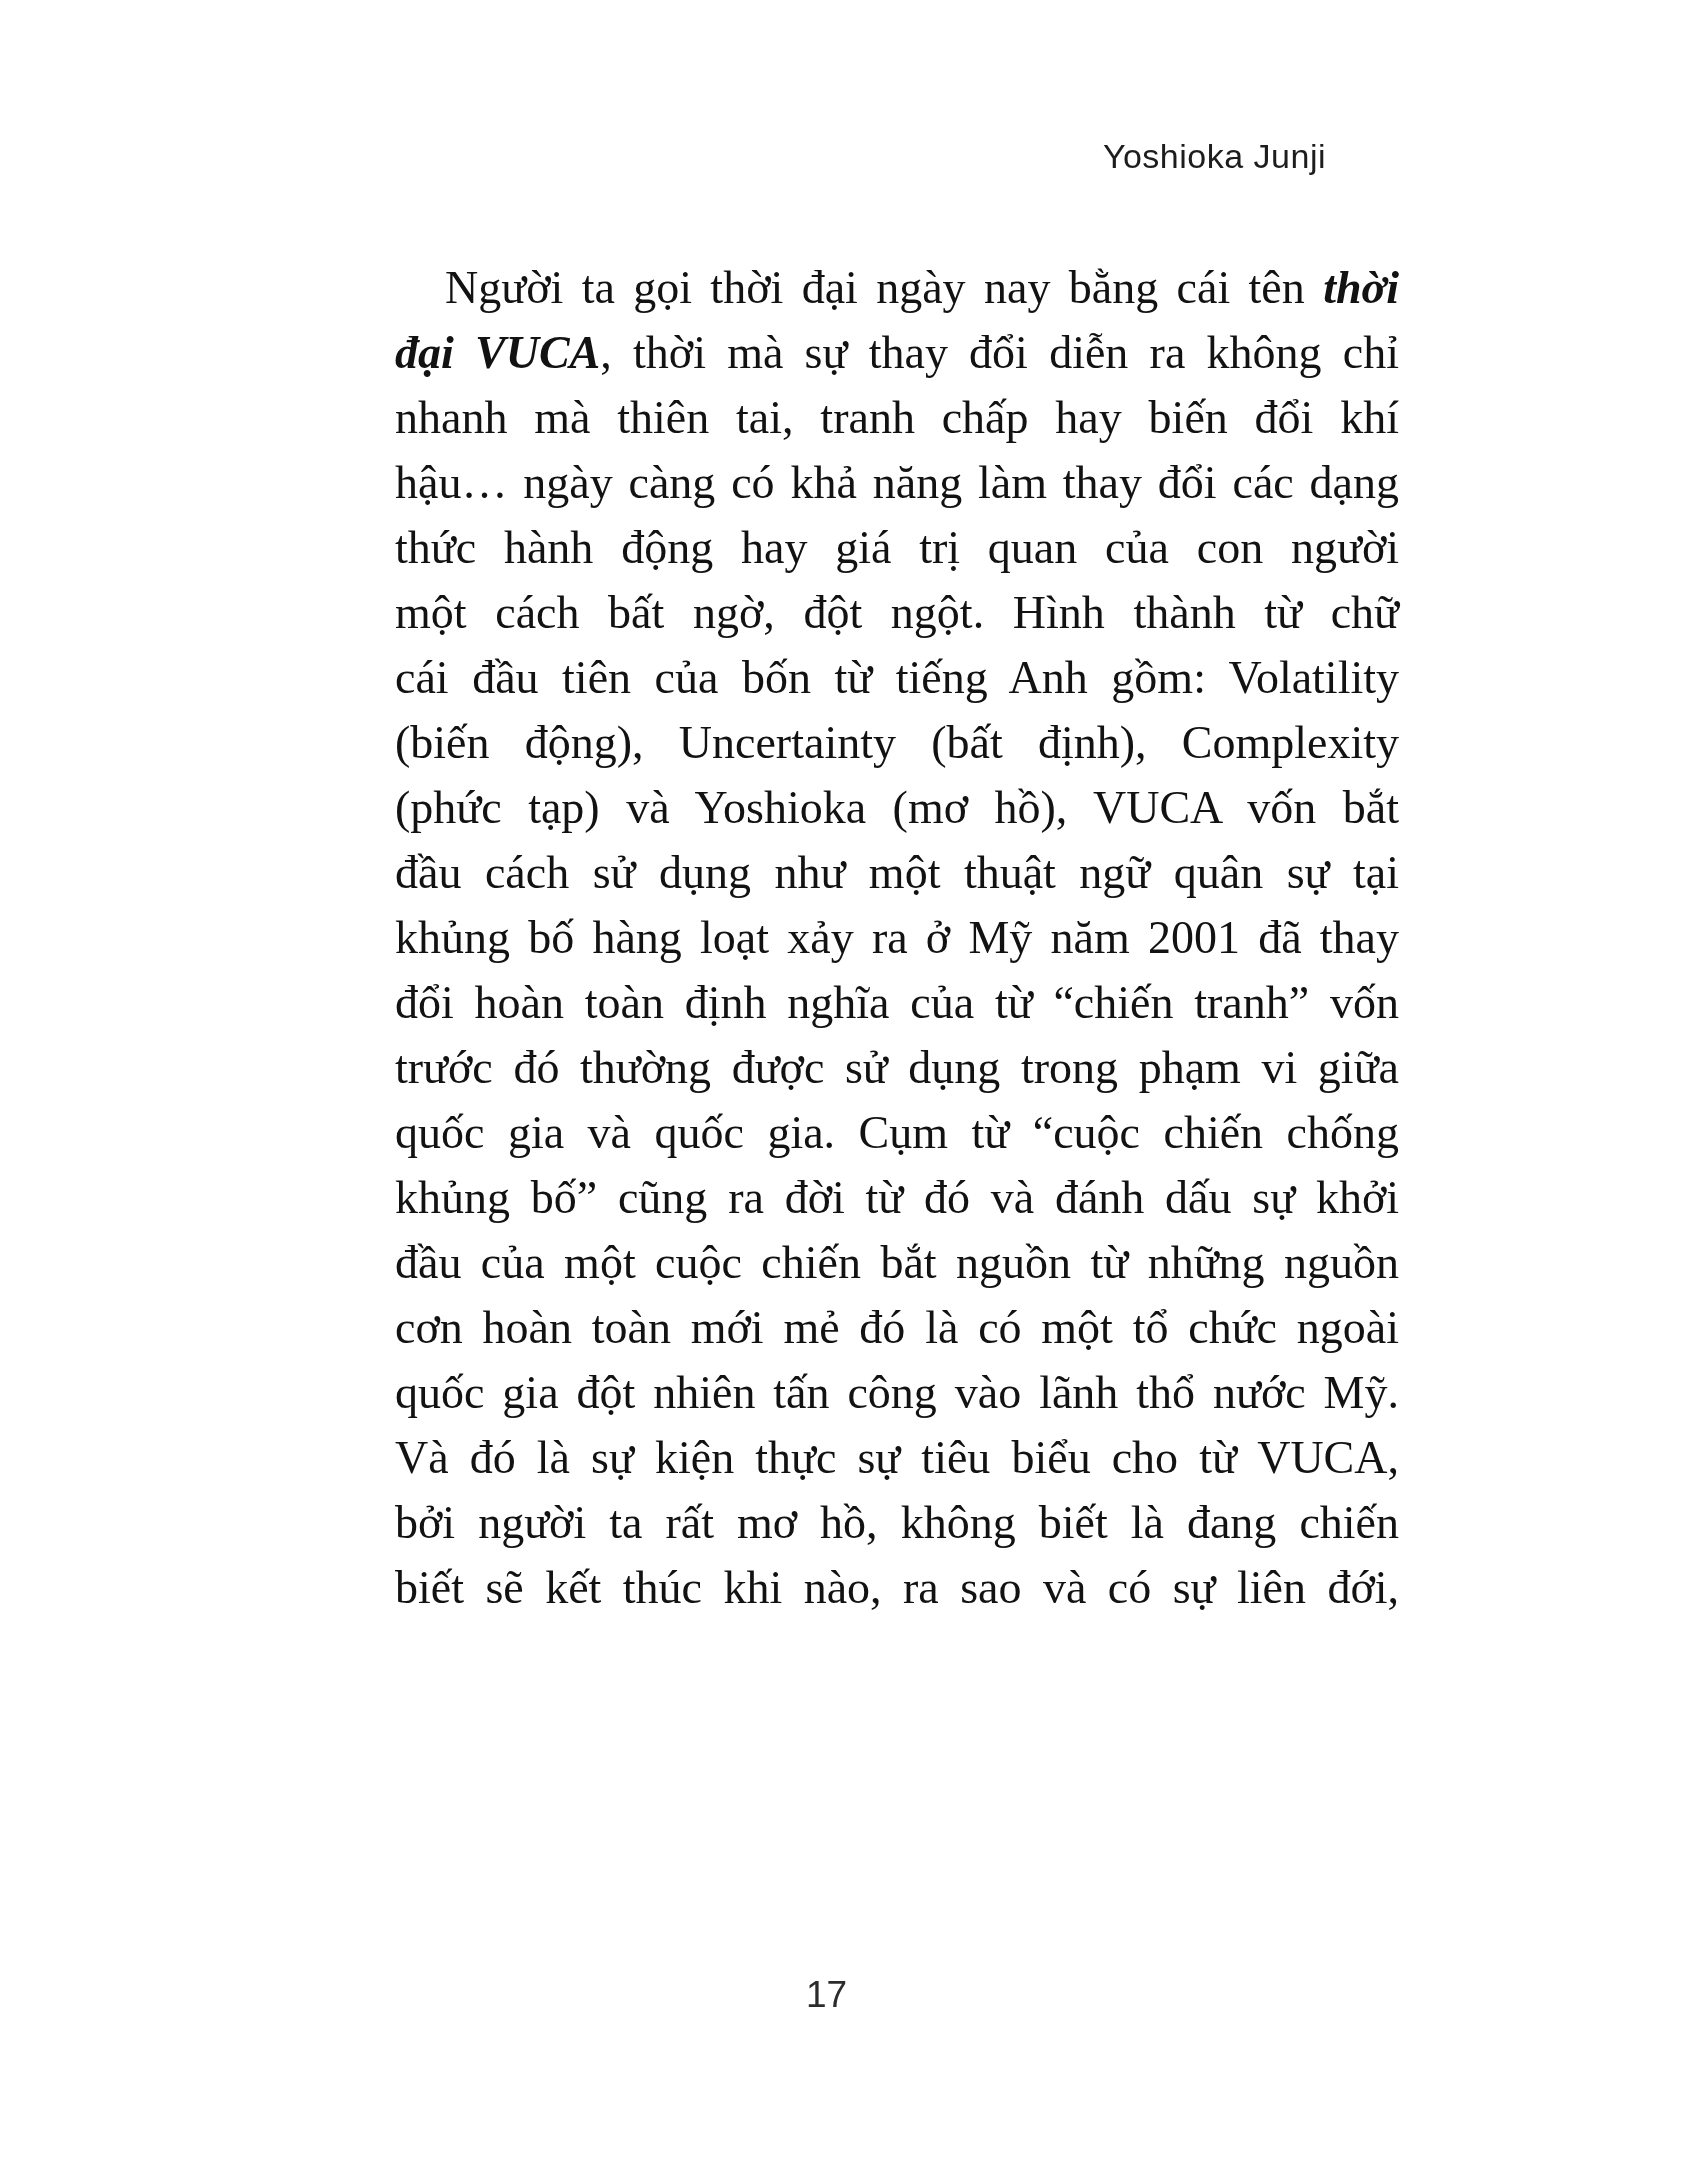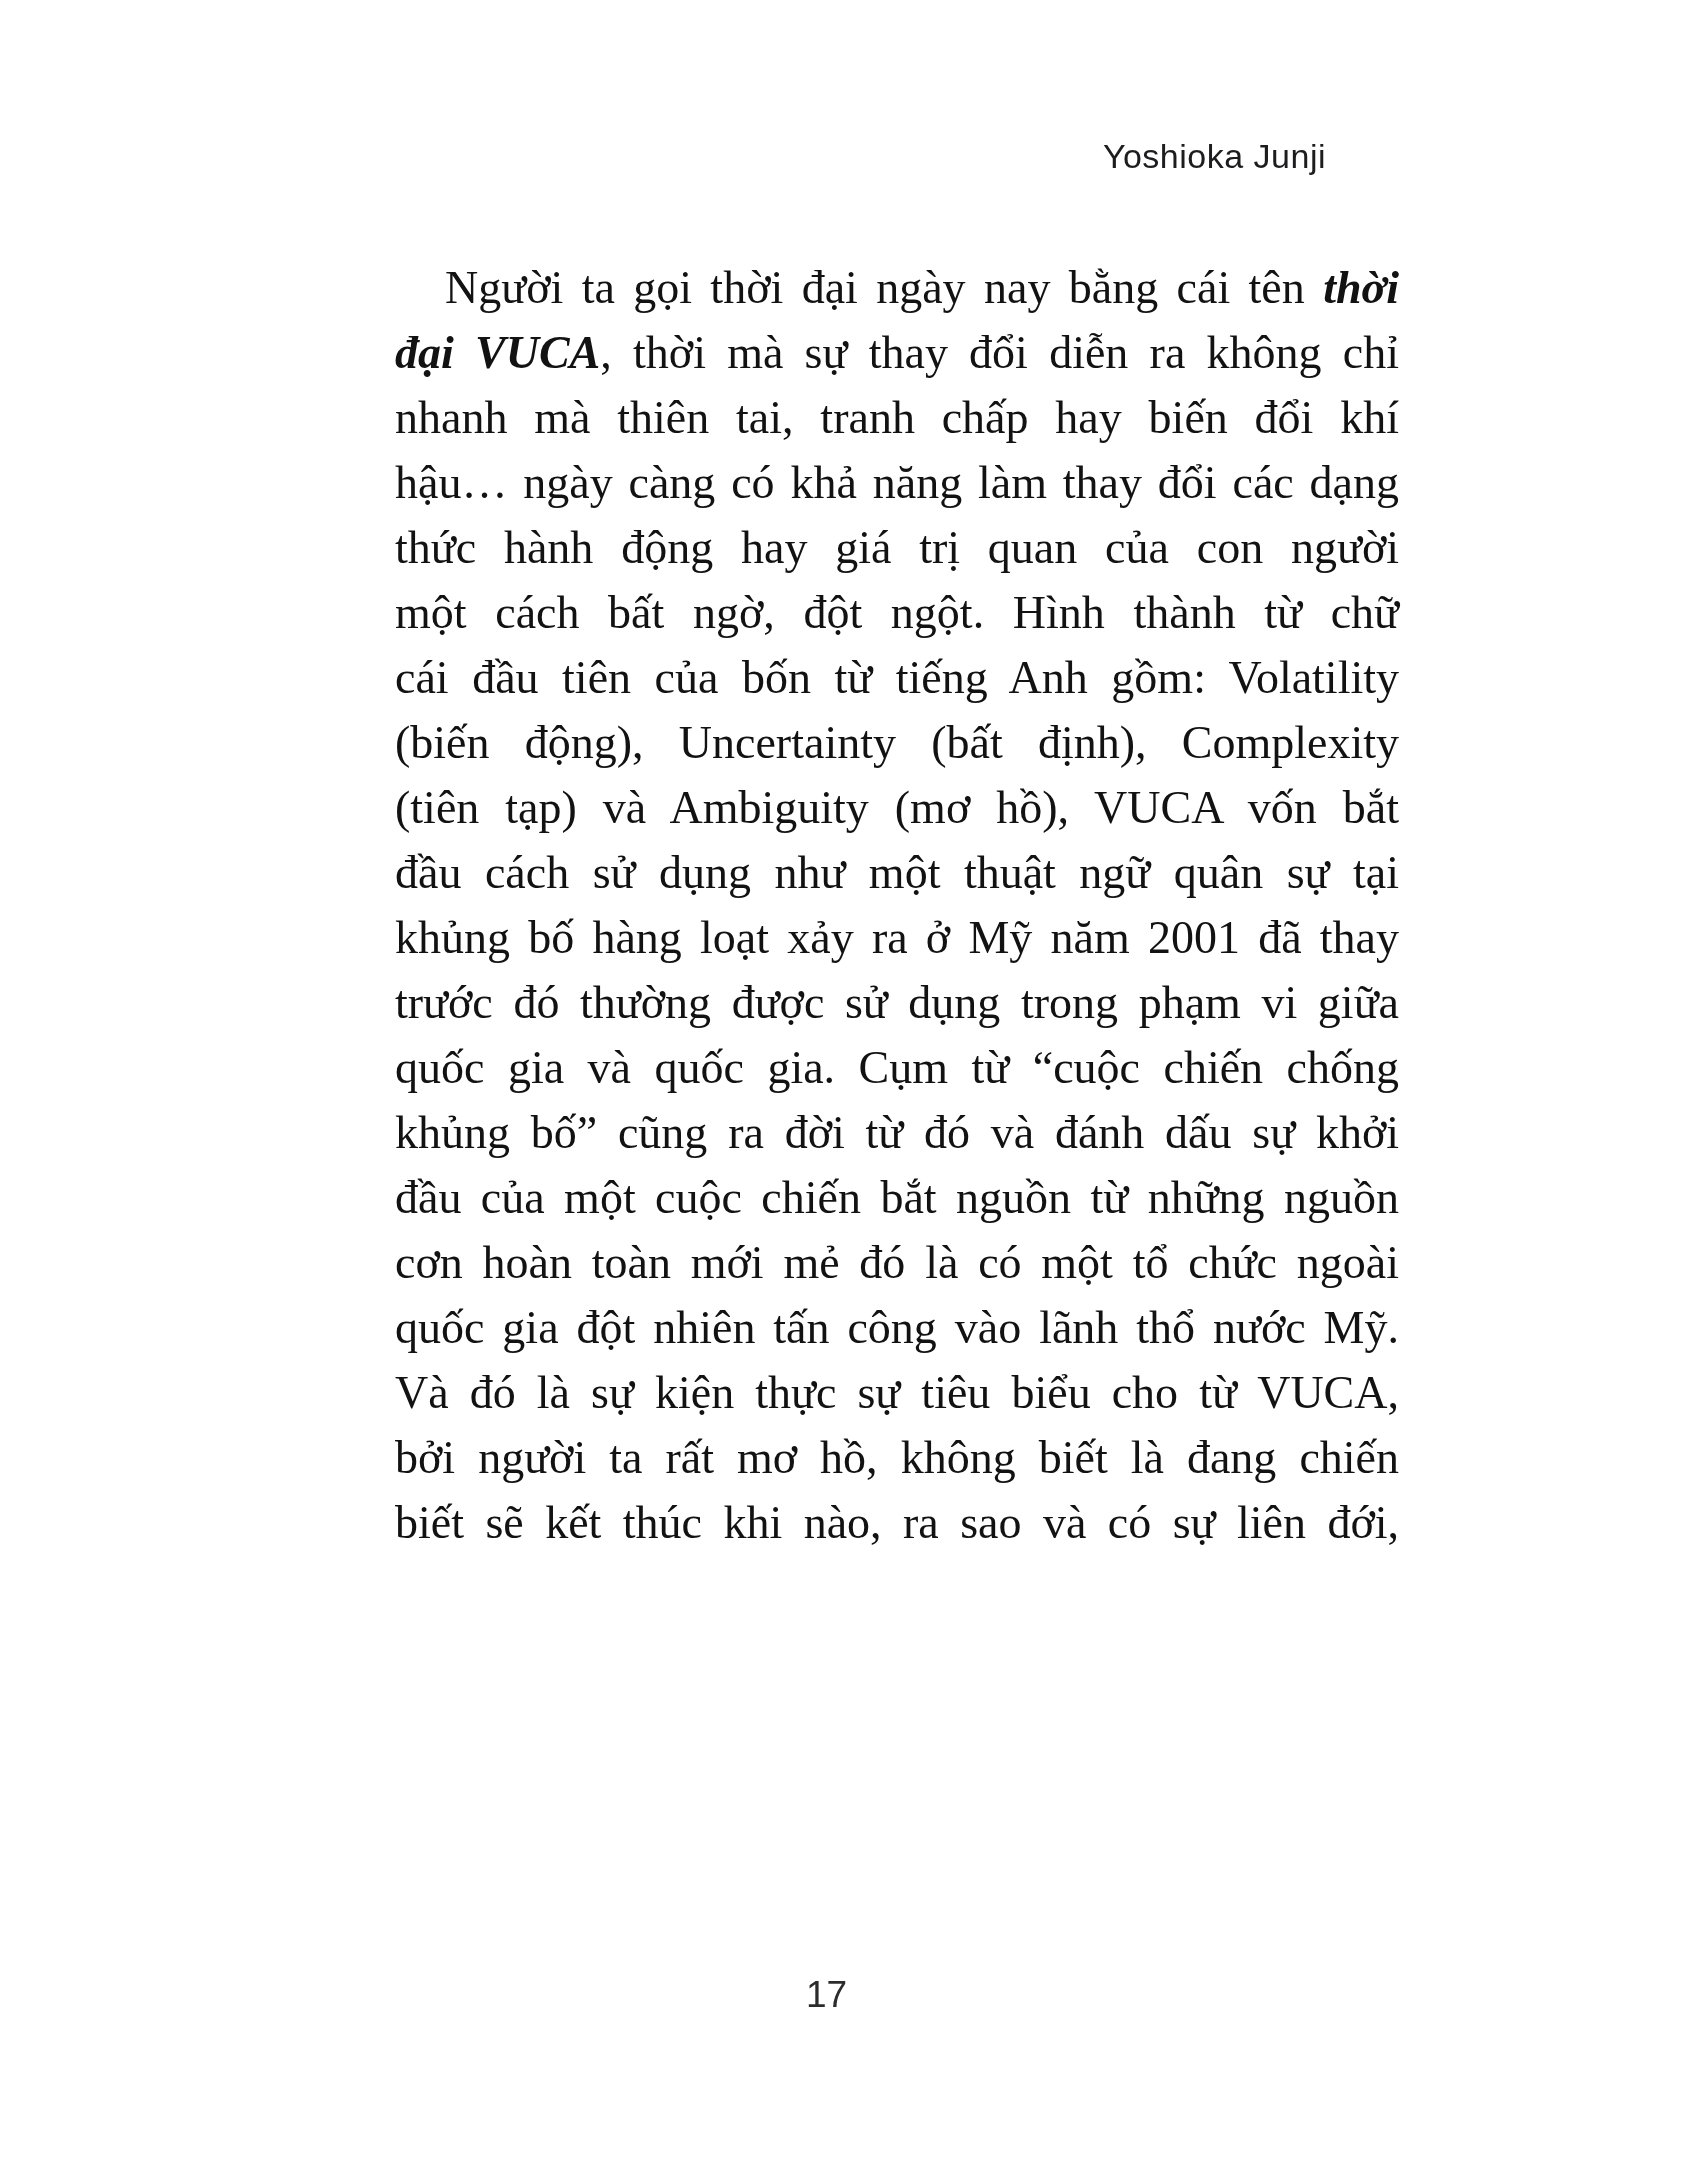--- a/index.html
+++ b/index.html
@@ -67,23 +67,24 @@
 
   <div class="paragraph">
       <div class="line indent"><span>Người ta gọi thời đại ngày nay bằng cái tên </span><span class="em">thời</span></div>
       <div class="line"><span class="em">đại VUCA</span><span>, thời mà sự thay đổi diễn ra không chỉ</span></div>
       <div class="line"><span>nhanh mà thiên tai, tranh chấp hay biến đổi khí</span></div>
       <div class="line"><span>hậu… ngày càng có khả năng làm thay đổi các dạng</span></div>
       <div class="line"><span>thức hành động hay giá trị quan của con người</span></div>
       <div class="line"><span>một cách bất ngờ, đột ngột. Hình thành từ chữ</span></div>
       <div class="line"><span>cái đầu tiên của bốn từ tiếng Anh gồm: Volatility</span></div>
       <div class="line"><span>(biến động), Uncertainty (bất định), Complexity</span></div>
-      <div class="line"><span>(tiên tạp) và Ambiguity (mơ hồ), VUCA vốn bắt</span></div>
+      <div class="line"><span>(phức tạp) và Yoshioka (mơ hồ), VUCA vốn bắt</span></div>
       <div class="line"><span>đầu cách sử dụng như một thuật ngữ quân sự tại</span></div>
       <div class="line"><span>khủng bố hàng loạt xảy ra ở Mỹ năm 2001 đã thay</span></div>
+      <div class="line"><span>đổi hoàn toàn định nghĩa của từ “chiến tranh” vốn</span></div>
       <div class="line"><span>trước đó thường được sử dụng trong phạm vi giữa</span></div>
       <div class="line"><span>quốc gia và quốc gia. Cụm từ “cuộc chiến chống</span></div>
       <div class="line"><span>khủng bố” cũng ra đời từ đó và đánh dấu sự khởi</span></div>
       <div class="line"><span>đầu của một cuộc chiến bắt nguồn từ những nguồn</span></div>
       <div class="line"><span>cơn hoàn toàn mới mẻ đó là có một tổ chức ngoài</span></div>
       <div class="line"><span>quốc gia đột nhiên tấn công vào lãnh thổ nước Mỹ.</span></div>
       <div class="line"><span>Và đó là sự kiện thực sự tiêu biểu cho từ VUCA,</span></div>
       <div class="line"><span>bởi người ta rất mơ hồ, không biết là đang chiến</span></div>
       <div class="line"><span>biết sẽ kết thúc khi nào, ra sao và có sự liên đới,</span></div>
     </div>

